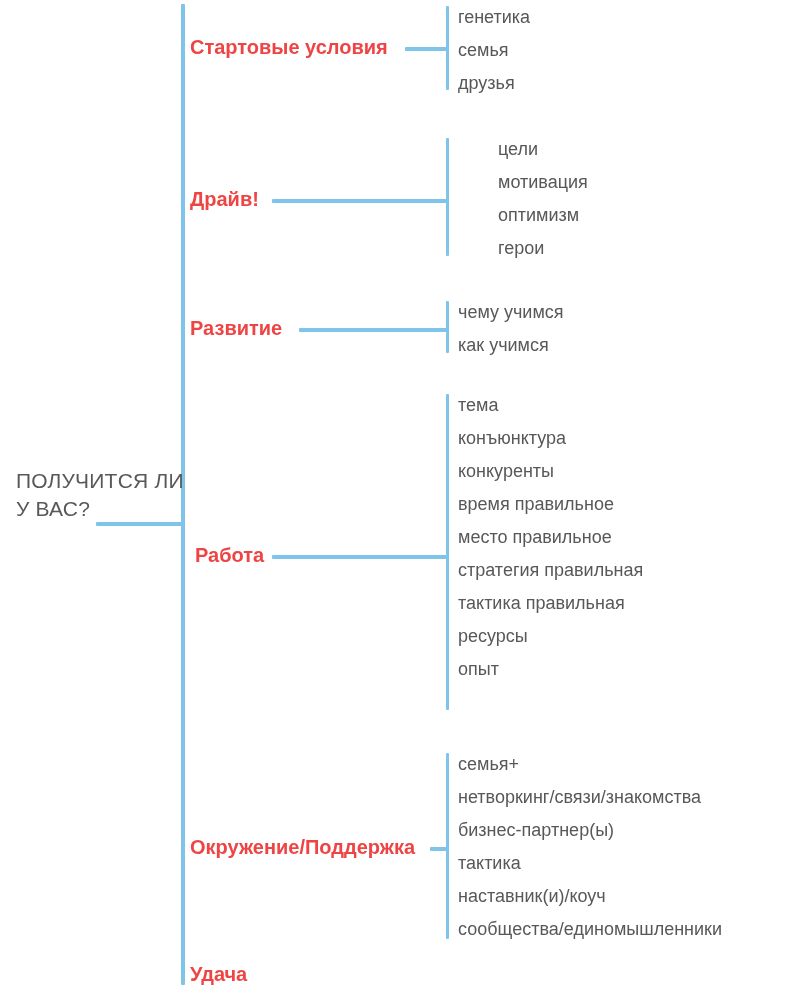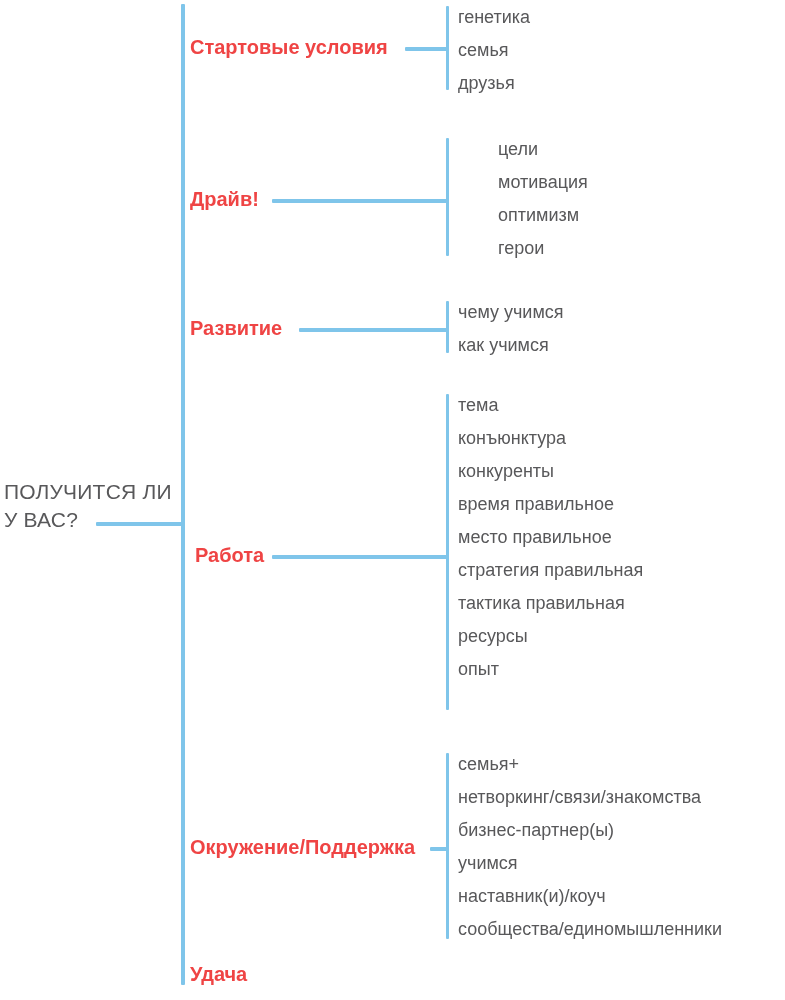--- a/index.html
+++ b/index.html
@@ -69,21 +69,21 @@
     white-space: nowrap;
   }
 </style>
 </head>
 <body>
 
 <div id="mindmap">
 
   <div class="trunk" style="left:181px; top:4px; width:4px; height:981px;"></div>
 
-  <div class="root-label" style="left:4px; top:467px; width:175px;margin-top:11px;">ПОЛУЧИТСЯ ЛИ
+  <div class="root-label" style="left:16px; top:467px; width:175px;">ПОЛУЧИТСЯ ЛИ
 У ВАС?</div>
   <div class="hline" style="left:96px; top:522px; width:88px;"></div>
 
   <div class="branch-label" style="left:190px; top:35px;">Стартовые условия</div>
   <div class="hline" style="left:405px; top:47px; width:44px;"></div>
   <div class="vline" style="left:446px; top:6px; width:3px; height:84px;"></div>
   <div class="leaf-group" style="left:458px; top:1px;">
     <div class="leaf-item">генетика</div>
     <div class="leaf-item">семья</div>
     <div class="leaf-item">друзья</div>
@@ -122,20 +122,20 @@
     <div class="leaf-item">опыт</div>
   </div>
 
   <div class="branch-label" style="left:190px; top:835px;">Окружение/Поддержка</div>
   <div class="hline" style="left:430px; top:847px; width:19px;"></div>
   <div class="vline" style="left:446px; top:753px; width:3px; height:186px;"></div>
   <div class="leaf-group" style="left:458px; top:748px;">
     <div class="leaf-item">семья+</div>
     <div class="leaf-item">нетворкинг/связи/знакомства</div>
     <div class="leaf-item">бизнес-партнер(ы)</div>
-    <div class="leaf-item">учимся</div>
+    <div class="leaf-item">тактика</div>
     <div class="leaf-item">наставник(и)/коуч</div>
     <div class="leaf-item">сообщества/единомышленники</div>
   </div>
 
   <div class="branch-label" style="left:190px; top:962px;">Удача</div>
 
 </div>
 
 </body></html>

